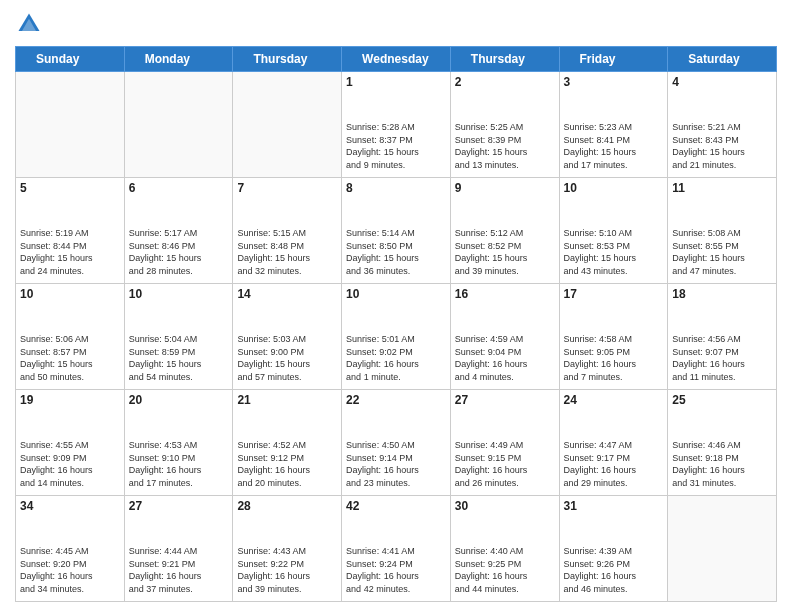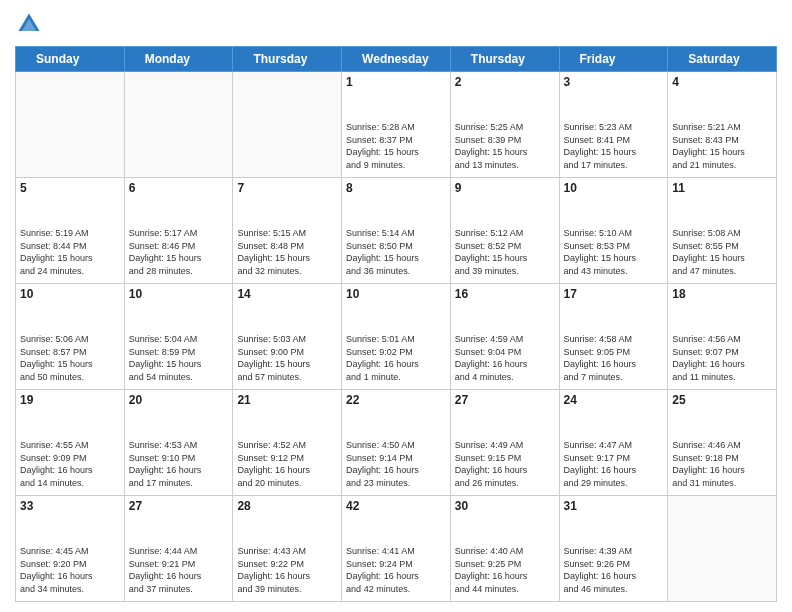--- a/index.html
+++ b/index.html
@@ -235,21 +235,21 @@
             <div class="day-number">24</div>
             <div class="day-info">Sunrise: 4:47 AM<br>Sunset: 9:17 PM<br>Daylight: 16 hours<br>and 29 minutes.</div>
           </td>
           <td>
             <div class="day-number">25</div>
             <div class="day-info">Sunrise: 4:46 AM<br>Sunset: 9:18 PM<br>Daylight: 16 hours<br>and 31 minutes.</div>
           </td>
         </tr>
         <tr>
           <td>
-            <div class="day-number">33</div>
+            <div class="day-number">34</div>
             <div class="day-info">Sunrise: 4:45 AM<br>Sunset: 9:20 PM<br>Daylight: 16 hours<br>and 34 minutes.</div>
           </td>
           <td>
             <div class="day-number">27</div>
             <div class="day-info">Sunrise: 4:44 AM<br>Sunset: 9:21 PM<br>Daylight: 16 hours<br>and 37 minutes.</div>
           </td>
           <td>
             <div class="day-number">28</div>
             <div class="day-info">Sunrise: 4:43 AM<br>Sunset: 9:22 PM<br>Daylight: 16 hours<br>and 39 minutes.</div>
           </td>

